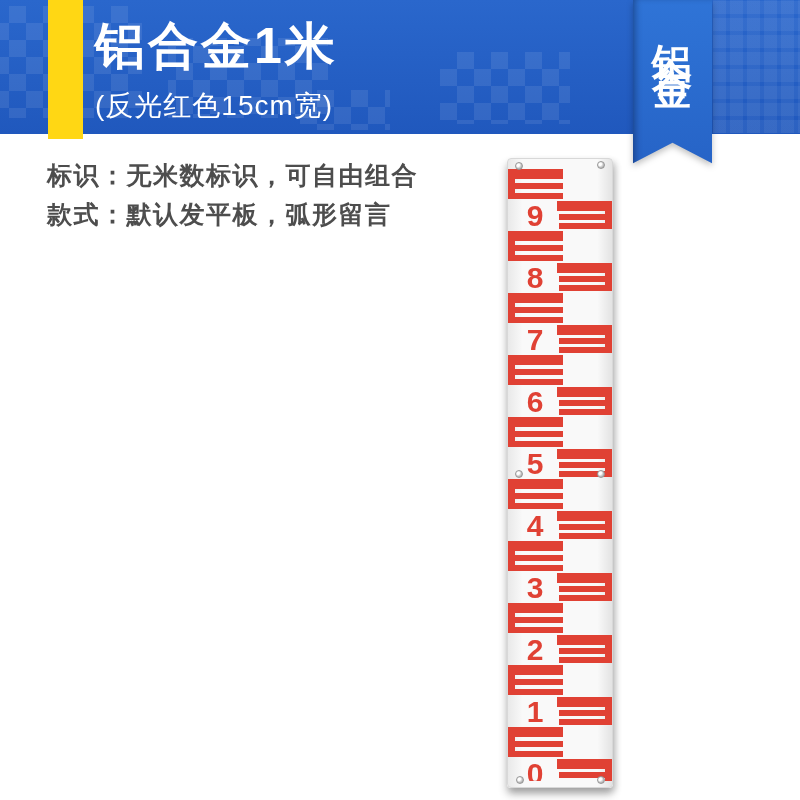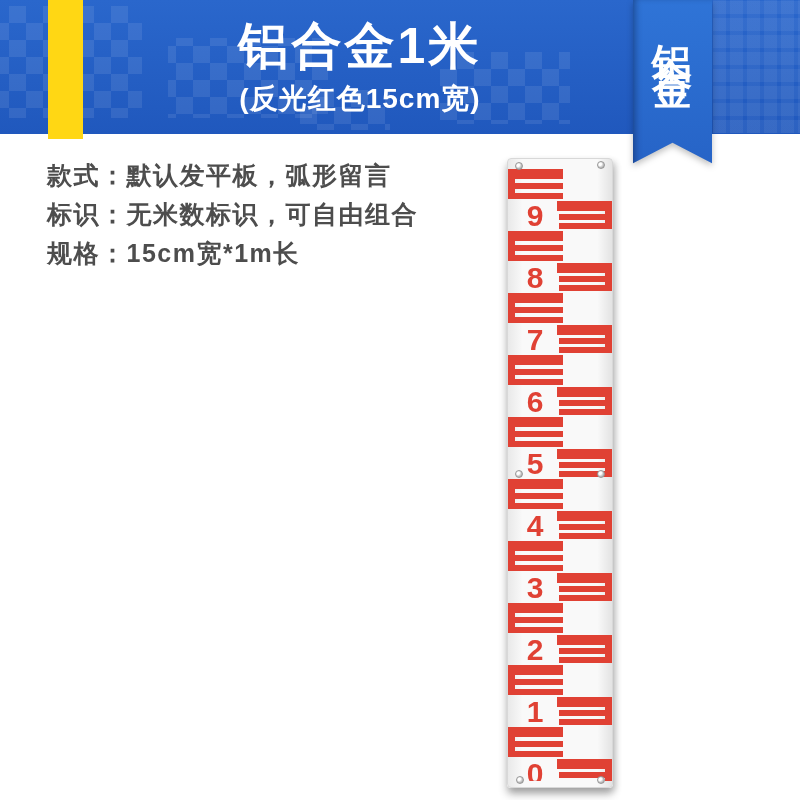--- a/index.html
+++ b/index.html
@@ -18,23 +18,23 @@
   .header{position:absolute;left:0;top:0;width:800px;height:134px;background:linear-gradient(180deg,#2a67cc,#2058bd);overflow:hidden}
   .mosaic{position:absolute;background:repeating-conic-gradient(rgba(255,255,255,.085) 0% 25%,transparent 0% 50%);background-size:34px 34px}
   .mosaic.dense{background:
       repeating-linear-gradient(90deg,rgba(255,255,255,.055) 0 13px,transparent 13px 17px),
       repeating-linear-gradient(0deg,rgba(255,255,255,.055) 0 13px,transparent 13px 17px)}
   .m1{left:-8px;top:6px;width:150px;height:112px}
   .m2{left:168px;top:38px;width:160px;height:80px;background-position:8px 8px}
   .m3{left:440px;top:52px;width:130px;height:72px}
   .m4{left:713px;top:0;width:87px;height:133px}
   .m5{left:300px;top:90px;width:90px;height:40px}
-  .header-content{position:absolute;left:95px;right:175px;top:0;height:134px;text-align:center;color:#fff}
+  .header-content{position:absolute;left:95px;right:175px;top:0;height:134px;color:#fff}
   .title{margin-top:13px;font-size:50px;font-weight:bold;letter-spacing:3px;white-space:nowrap}
-  .subtitle{font-size:28px;font-weight:bold;letter-spacing:1px;white-space:nowrap}
+  .subtitle{margin-top:7px;font-size:28px;font-weight:normal;letter-spacing:1px;white-space:nowrap}
 
   
   .yellow-stripe{position:absolute;left:48px;top:0;width:35px;height:139px;background:var(--yellow)}
 
   
   .ribbon-wrap{position:absolute;left:633px;top:0;width:79px;height:170px;filter:drop-shadow(0 3px 3px rgba(0,0,0,.25))}
   .ribbon{position:absolute;inset:0;background:linear-gradient(180deg,#2f74d7,#2663c6);
       clip-path:polygon(0 0,100% 0,100% 96%,50% 84%,0 96%);
       box-shadow:inset 5px 0 7px -3px rgba(0,10,40,.4)}
   .ribbon-label{position:absolute;left:50%;top:13px;transform:translateX(-50%);
@@ -91,23 +91,22 @@
   </div>
 
   <div class="yellow-stripe"></div>
 
   <div class="ribbon-wrap">
     <div class="ribbon"></div>
     <div class="ribbon-label">铝合金</div>
   </div>
 
   <div class="specs">
+    <div class="spec-line">标识：无米数标识，可自由组合</div>
     <div class="spec-line">款式：默认发平板，弧形留言</div>
-    <div class="spec-line">标识：无米数标识，可自由组合</div>
-    <div class="spec-line">规格：15cm宽*1m长</div>
   </div>
 
   <div class="ruler">
     <div class="segments">
 
       <div class="seg">
         <div class="eL">
             <i class="bA"></i>
             <i class="bB"></i>
             <i class="bC"></i>

